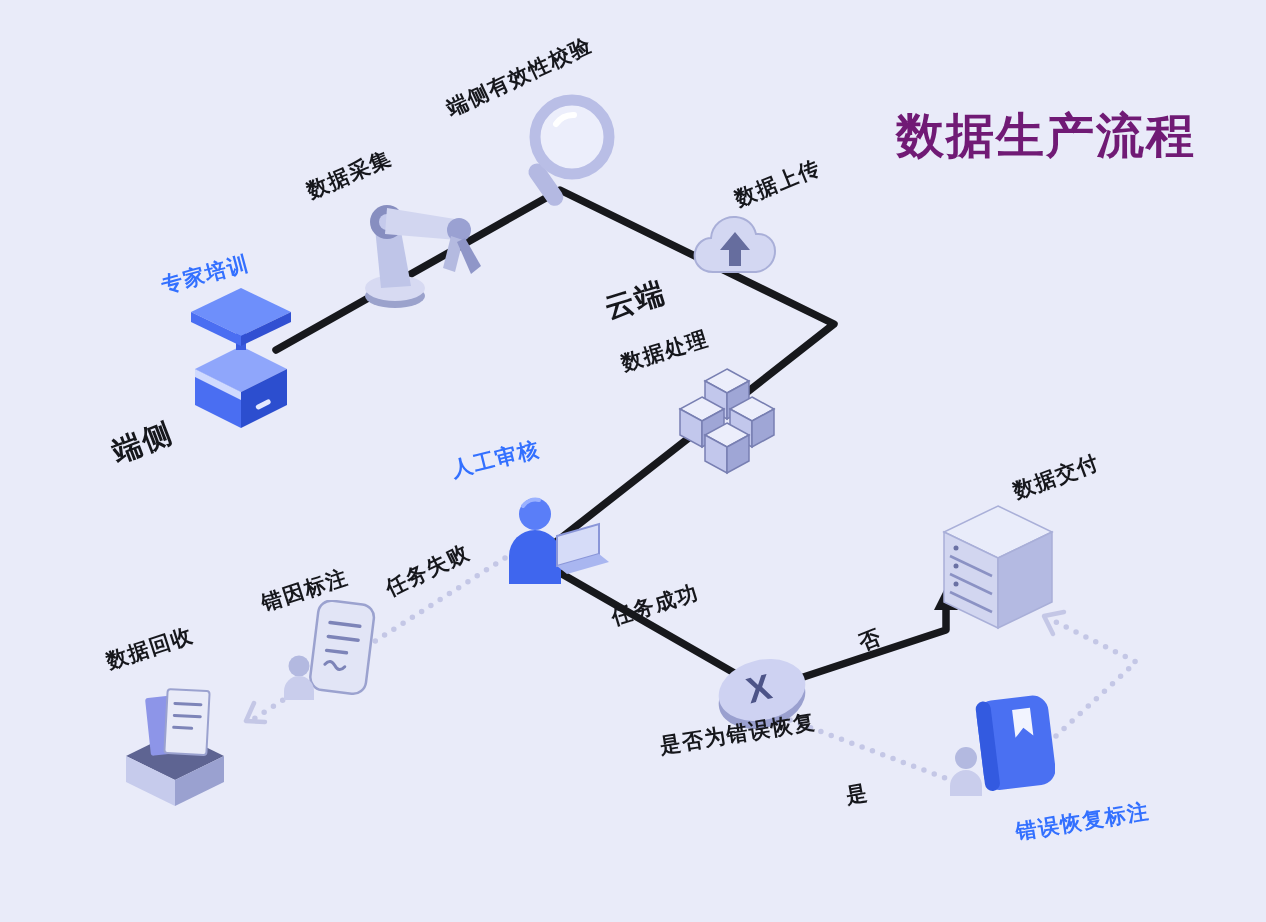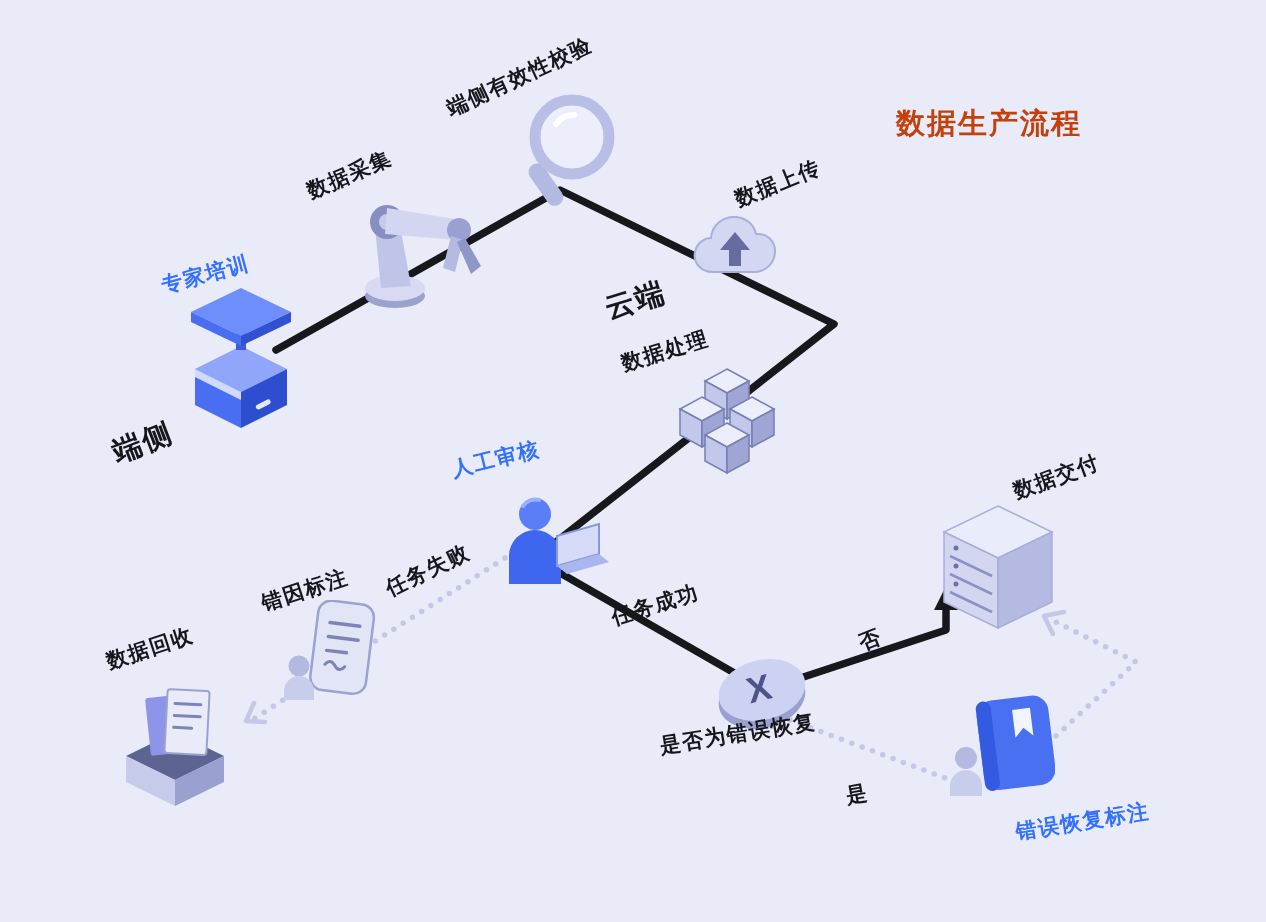--- a/index.html
+++ b/index.html
@@ -14,21 +14,21 @@
   .icon { position:absolute; }
   .lbl {
     position:absolute; font-size:21px; font-weight:700;
     color: var(--text-dark, #16171c);
     letter-spacing:1.5px; white-space:nowrap; transform-origin:left center;
   }
   .lbl.blue { color: var(--accent-blue, #3370ff); }
   .lbl.big  { font-size:29px; font-weight:800; letter-spacing:2px; }
   .title {
     position:absolute; left:896px; top:104px;
-    font-size:29px; font-weight:900; color:#c2410c; letter-spacing:2px; white-space:nowrap;
+    font-size:48px; font-weight:900; color:#701a75; letter-spacing:2px; white-space:nowrap;
   }
   .decision-x {
     position:absolute; left:747px; top:668px;
     font-size:36px; font-weight:800; color:#4d5488;
     transform:rotate(-14deg);
   }
   .flow  { fill:none; stroke: var(--flow-line, #17181c); stroke-width:7.5; stroke-linecap:round; stroke-linejoin:round; }
   .dots  { fill:none; stroke: var(--dotted-line, #c4c7e6); stroke-width:5.5; stroke-linecap:round; stroke-dasharray:0 11; }
   .chev  { fill:none; stroke: var(--dotted-line, #c4c7e6); stroke-width:4.5; stroke-linecap:round; stroke-linejoin:round; }
   .arrowhead { fill: var(--flow-line, #17181c); }

